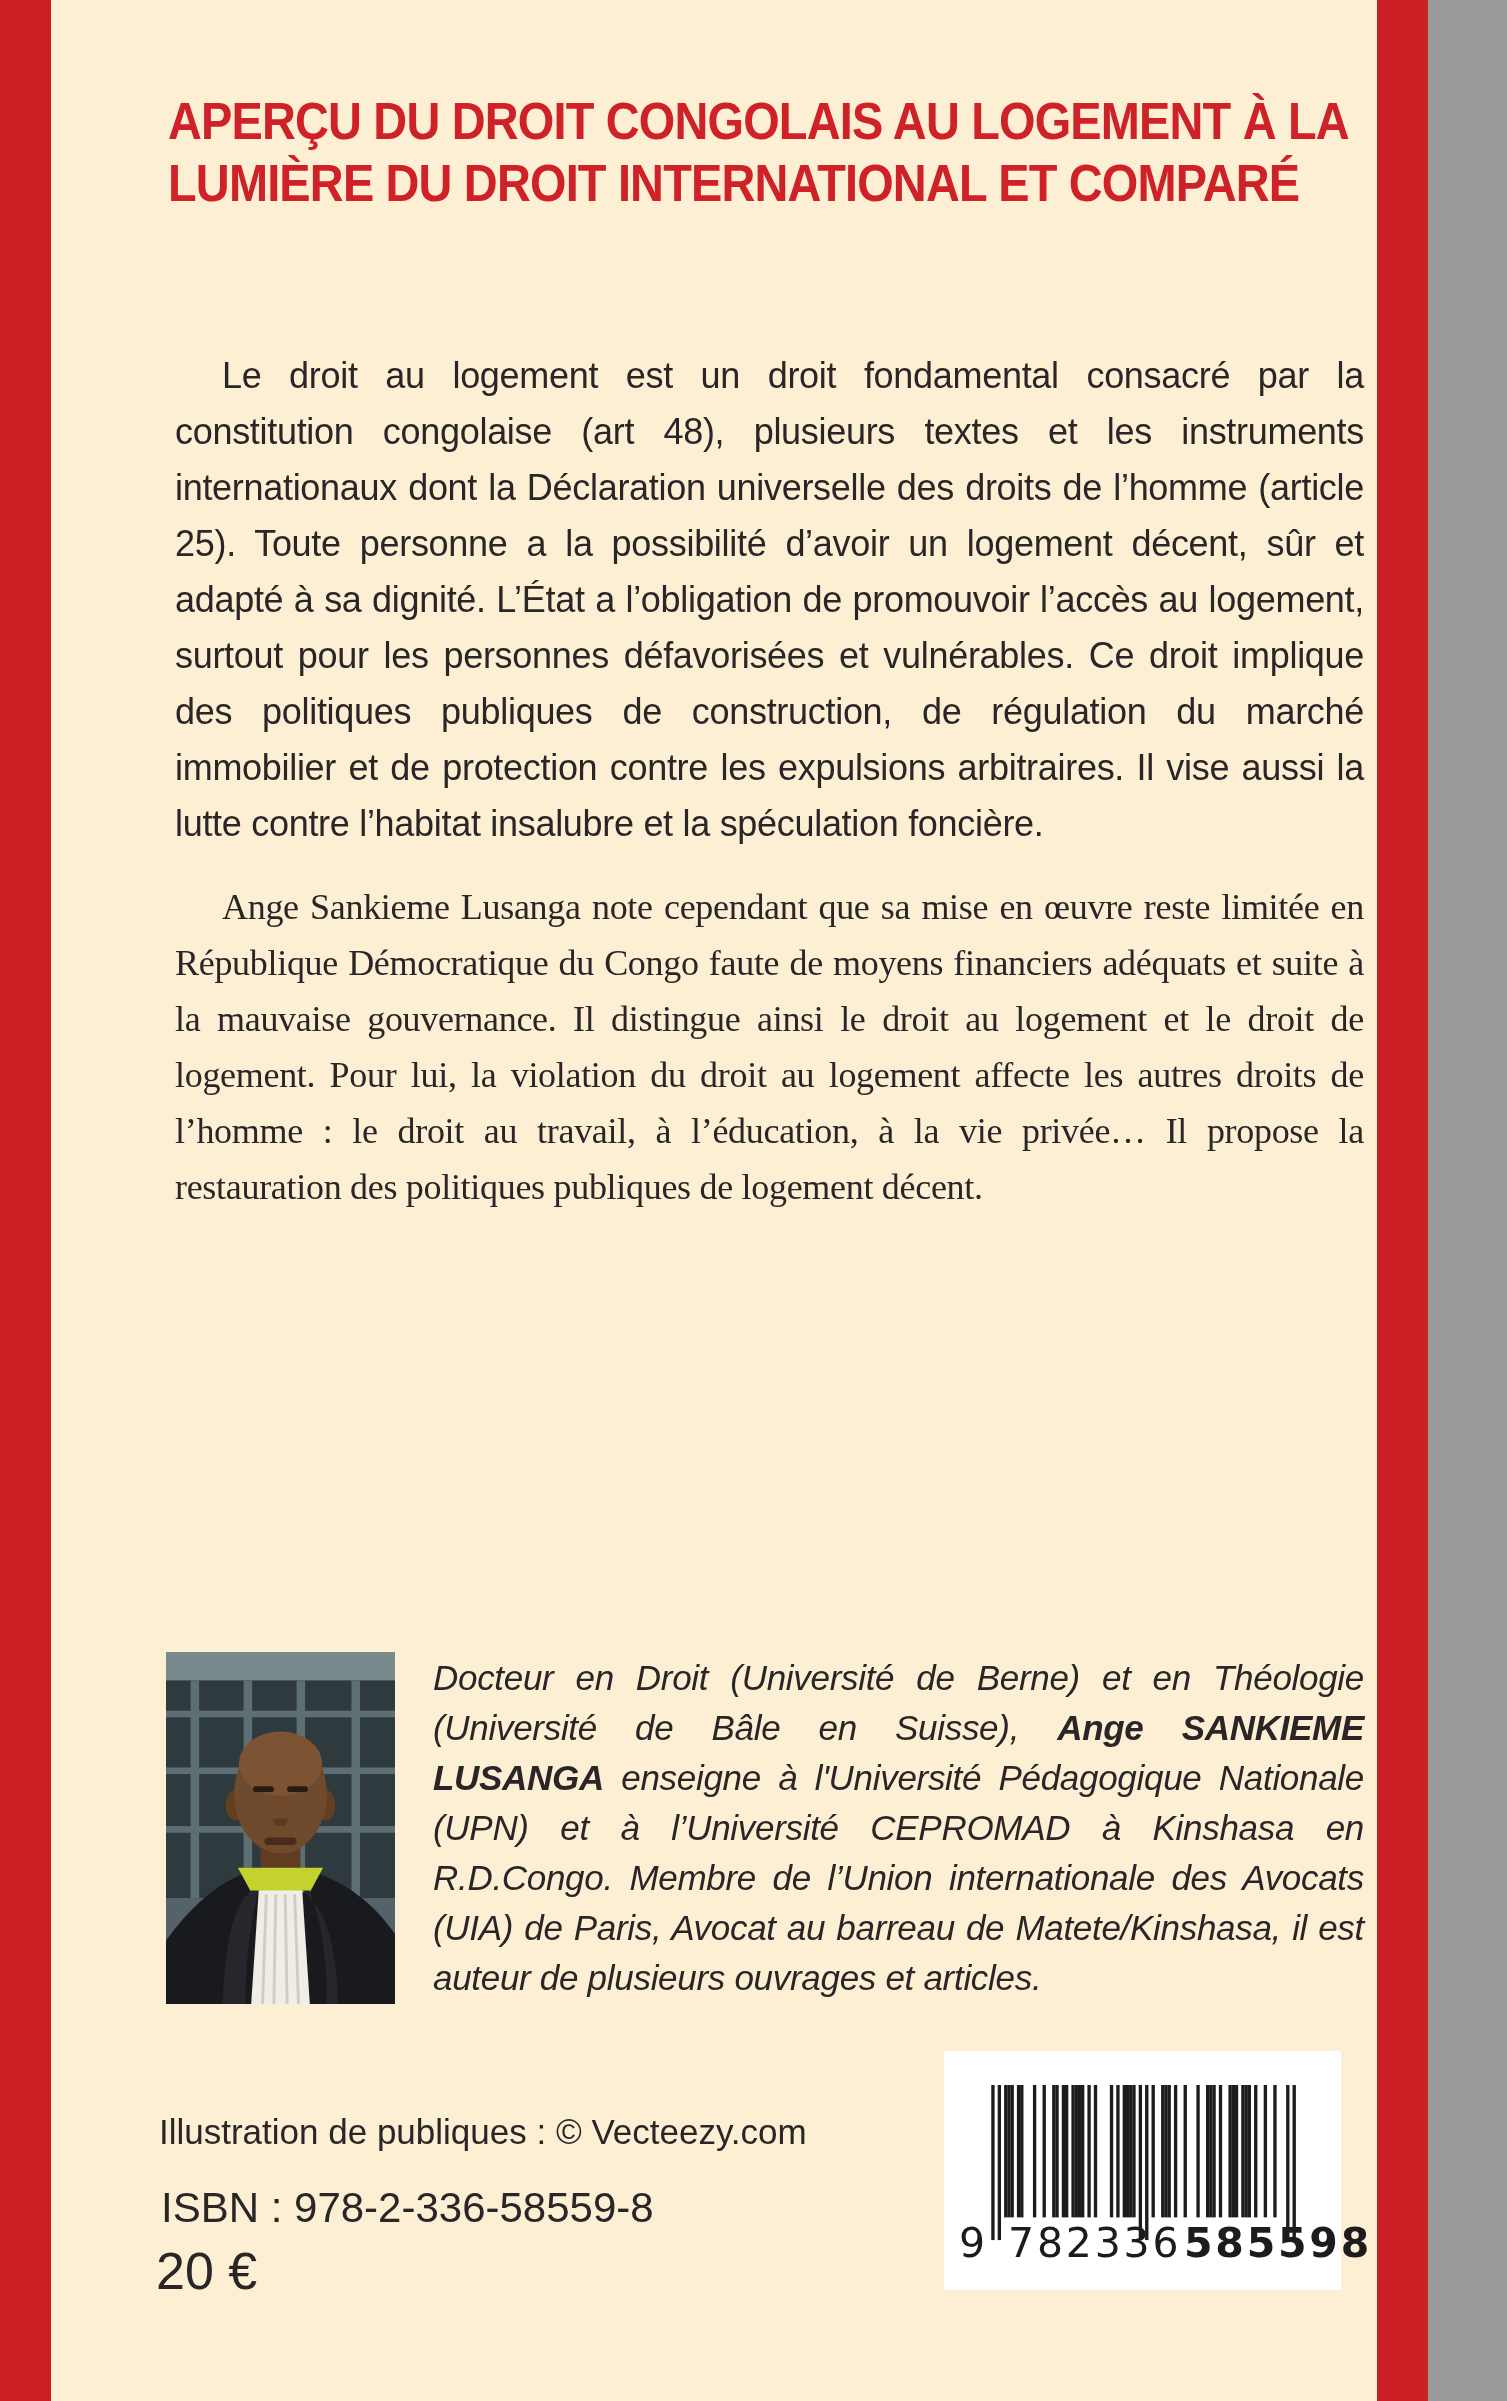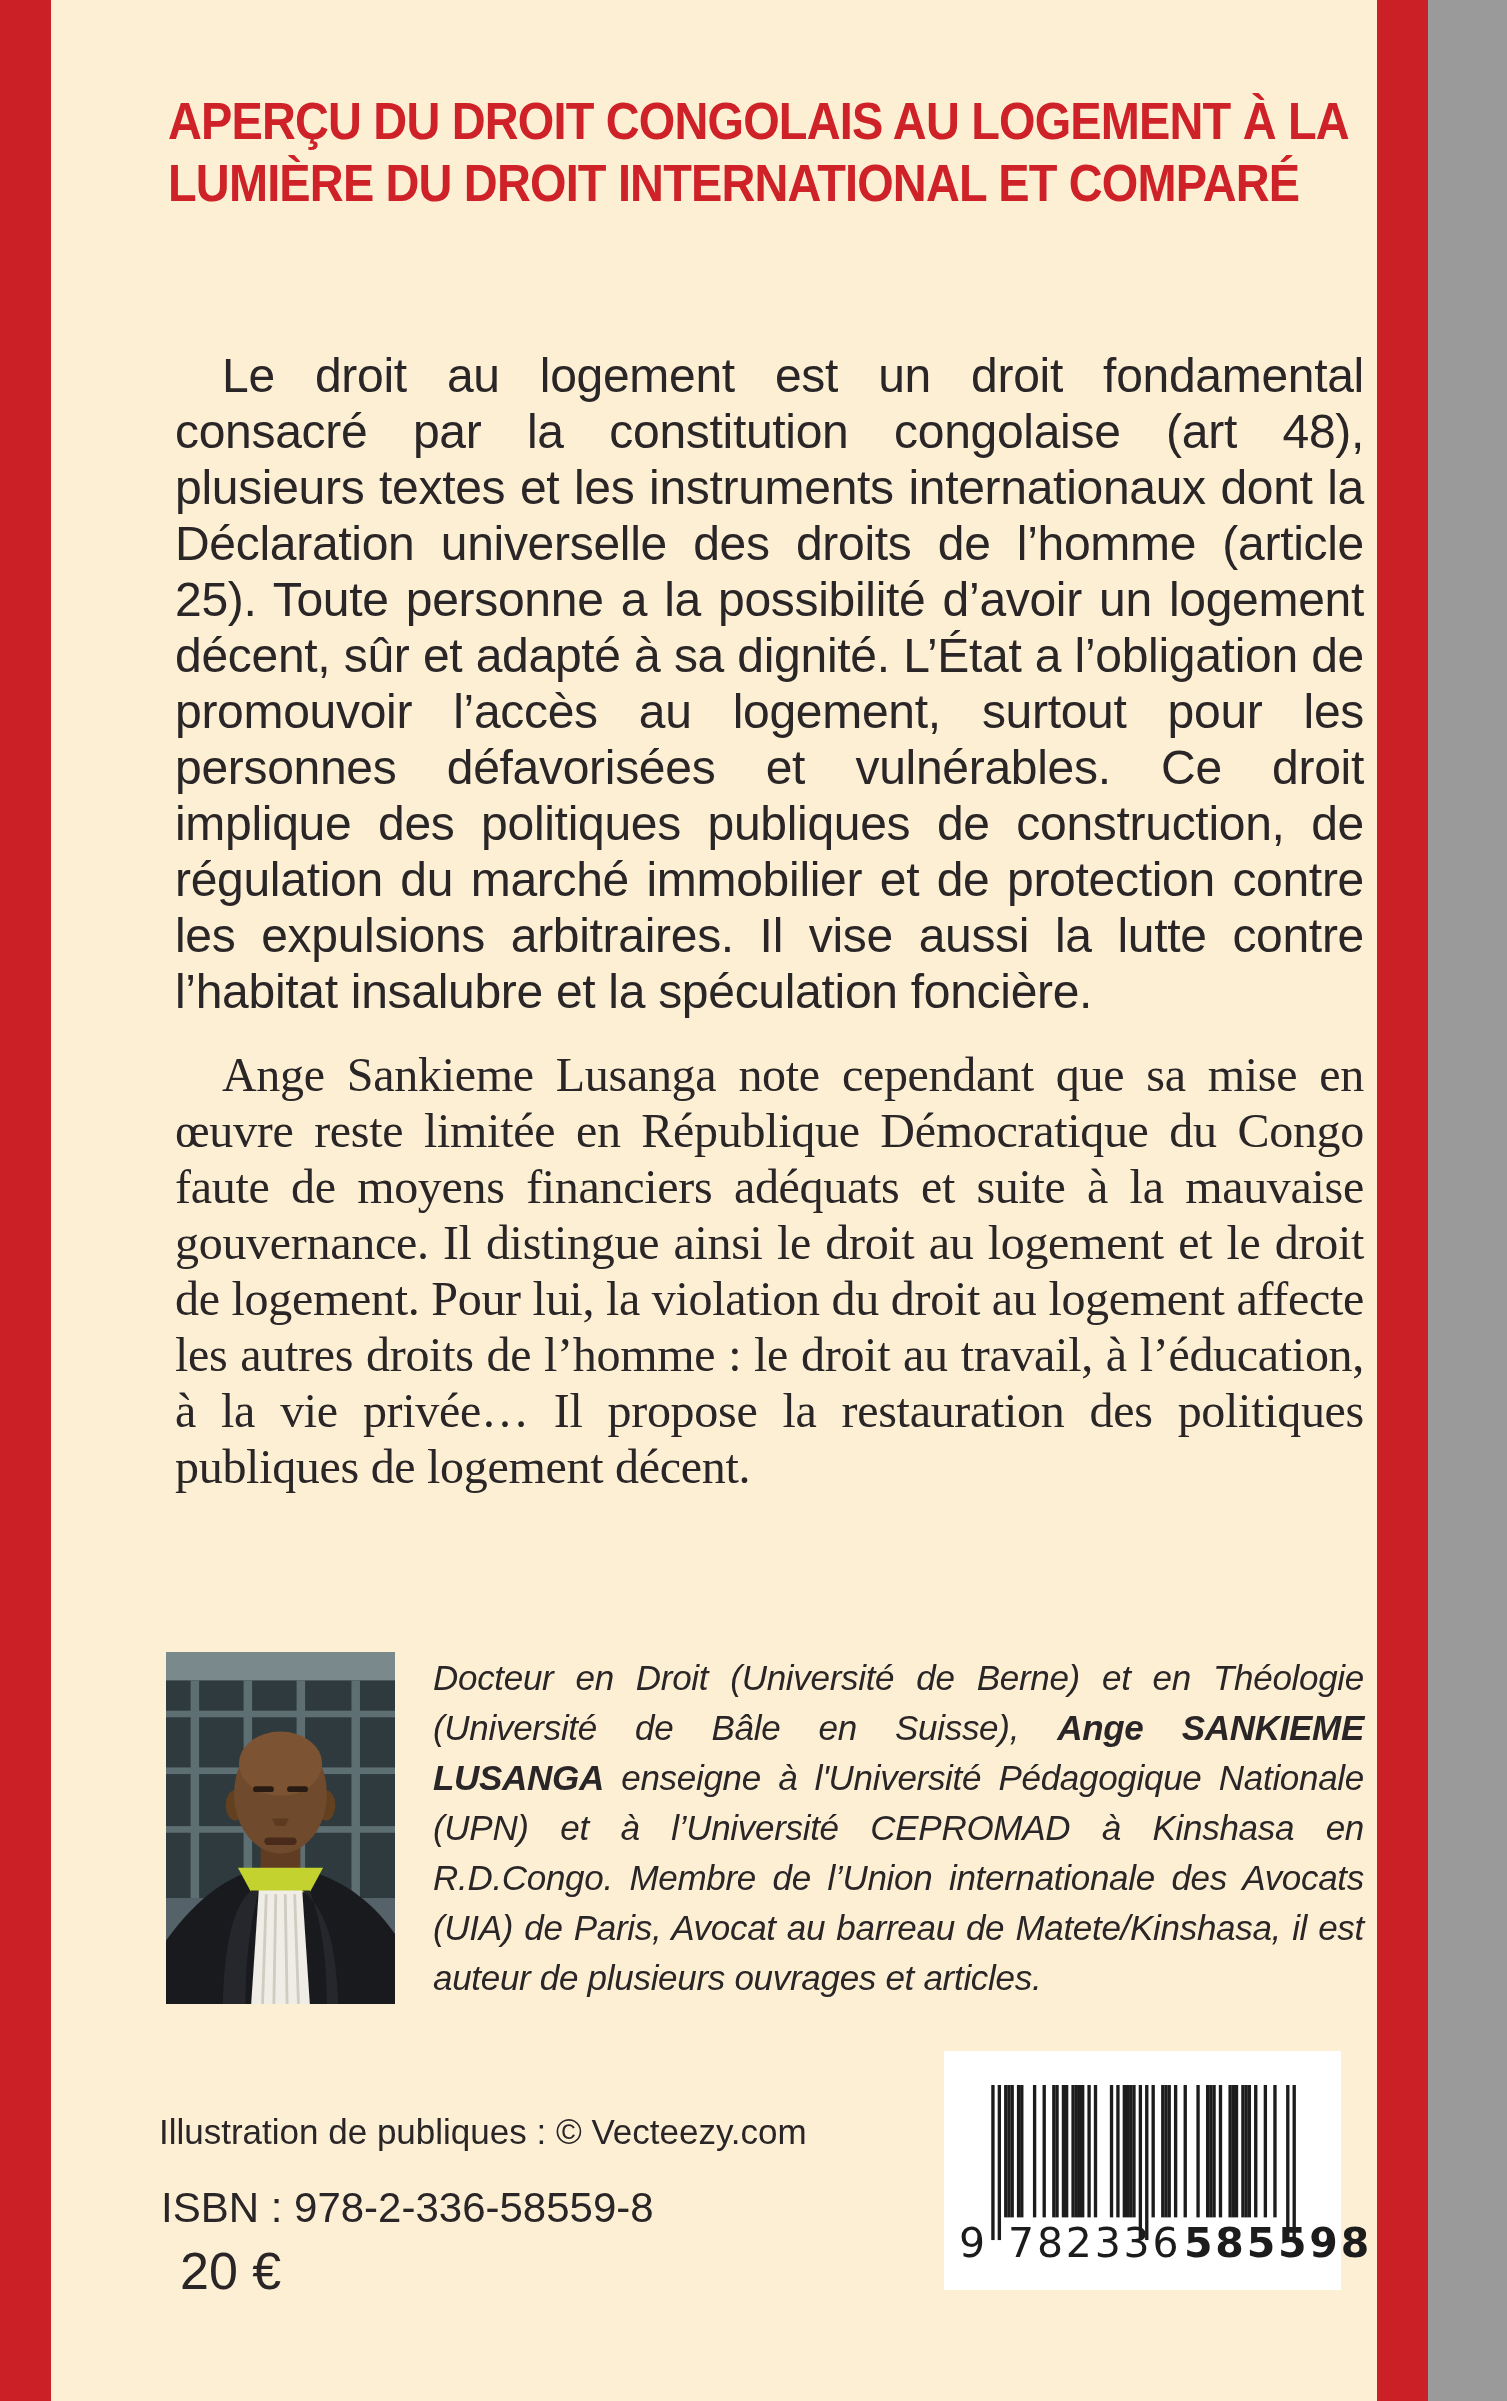--- a/index.html
+++ b/index.html
@@ -18,40 +18,40 @@
   .title{
     position:absolute;left:168px;top:91px;width:1230px;
     color:#CE2128;font-weight:bold;
     font-size:51px;line-height:62px;letter-spacing:-0.9px;
     font-stretch:condensed;
   }
   .title-line{display:block;transform:scaleX(0.92);transform-origin:0 50%;white-space:nowrap;}
 
   .synopsis{
     position:absolute;left:175px;top:348px;width:1189px;
-    font-size:48px;line-height:56px;text-align:justify;
+    font-size:36px;line-height:56px;text-align:justify;
     font-stretch:condensed;letter-spacing:-0.3px;
   }
   .synopsis p{margin:0;text-indent:47px;}
   .synopsis p + p{margin-top:26.5px;font-family:Liberation Serif, serif;}
 
   .bio{
     position:absolute;left:166px;top:1652px;width:1198px;
     display:flex;gap:38px;align-items:center;
   }
   .photo{width:229px;height:352px;flex:none;display:block;}
   .bio-text{
     font-style:italic;font-size:35px;line-height:50px;
     text-align:justify;margin:0;font-stretch:condensed;letter-spacing:-0.3px;
   }
   .bio-name{font-weight:bold;}
 
   .credit{position:absolute;left:159px;top:2112px;font-size:35px;font-stretch:condensed;}
   .isbn{position:absolute;left:161px;top:2184px;font-size:42px;font-stretch:condensed;text-align:center;}
-  .price{position:absolute;left:180px;top:2241px;font-size:52px;font-stretch:condensed;}
+  .price{position:absolute;left:156px;top:2241px;font-size:52px;font-stretch:condensed;}
 
   .barcode-box{
     position:absolute;left:944px;top:2051px;width:397px;height:239px;
     background:#ffffff;
   }
   .barcode-svg{position:absolute;left:47px;top:34px;width:305px;height:191px;fill:#1c1c1c;}
   .bc-num{
     position:absolute;top:168px;
     font-family:"DejaVu Sans",sans-serif;font-size:41px;color:#1c1c1c;
     letter-spacing:2.8px;white-space:nowrap;

